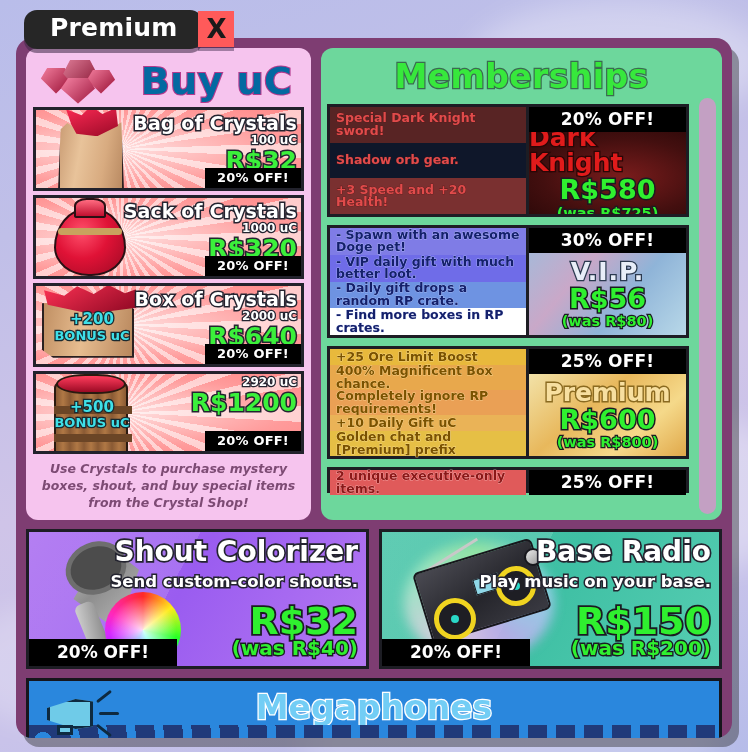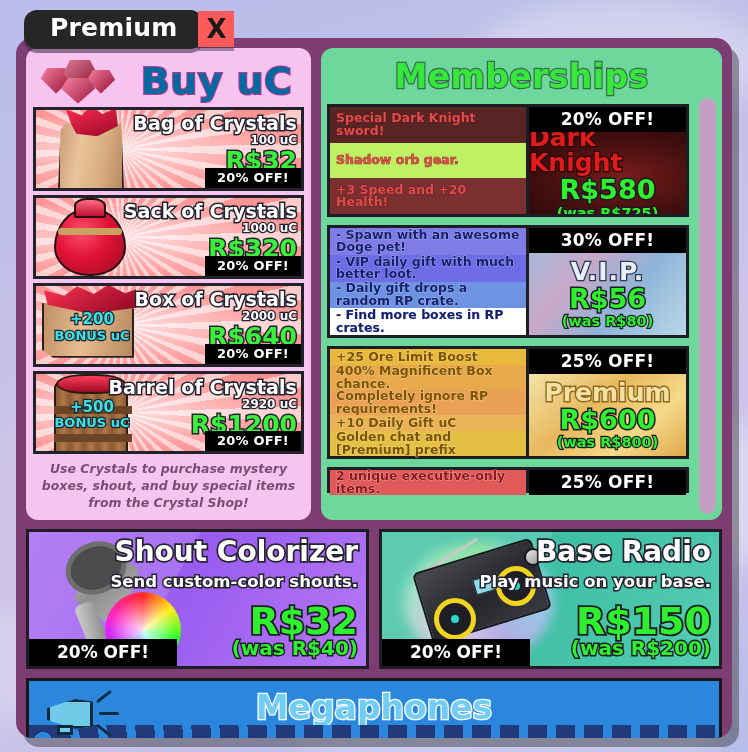--- a/index.html
+++ b/index.html
@@ -147,21 +147,21 @@
     justify-content: center; position: relative; overflow: hidden; }
   .memb-name { font-size: 25px; font-weight: bold; line-height: 1; z-index: 2; }
   .memb-price { font-size: 27px; font-weight: bold; color: #2ff02f;
     -webkit-text-stroke: 3px #1b1b22; paint-order: stroke fill; line-height: 1.1; z-index: 2; }
   .memb-was { font-size: 14.5px; font-weight: bold; color: #2ff02f;
     -webkit-text-stroke: 2.4px #1b1b22; paint-order: stroke fill; z-index: 2; }
 
   
   .dk .feat { color: #e04b4b; -webkit-text-stroke: .6px #5a1414; paint-order: stroke fill; }
   .dk .f0 { background: #4b2020; } .dk .f1 { background: #582424; }
-  .dk .f2 { background: #bef264; } .dk .f3 { background: #7a3030; } .dk .f4 { background: #8a3636; }
+  .dk .f2 { background: #0f172a; } .dk .f3 { background: #7a3030; } .dk .f4 { background: #8a3636; }
   .dk .memb-body { background: radial-gradient(ellipse at 60% 55%, #7a1c1c 0%, #430f0f 60%, #2a0808 100%); }
   .dk .memb-name { color: #e01b1b; -webkit-text-stroke: 2.6px #2a0606; paint-order: stroke fill; }
   
   .vip .feat { color: #14206b; -webkit-text-stroke: .5px #c9d4ff; paint-order: stroke fill; }
   .vip .f0 { background: #6f6ce8; } .vip .f1 { background: #7f7ce6; }
   .vip .f2 { background: #6e93e2; } .vip .f3 { background: #ffffff; }
   .vip .memb-body { background: linear-gradient(130deg,#a8b8d8 0%, #c9a8c8 30%, #8fb4d8 60%, #b8d8e8 100%); }
   .vip .memb-name { color: #e8eef8; -webkit-text-stroke: 2.6px #2b3a50; paint-order: stroke fill; letter-spacing: 1px; }
   
   .pr .feat { color: #7a5200; -webkit-text-stroke: .5px #ffe9b0; paint-order: stroke fill; }
@@ -327,21 +327,20 @@
         <div class="rays"></div>
         <div class="item-art">
           <div class="art-barrel"></div>
             <div class="art-barrel-top"></div>
         </div>
         <div class="bonus">
           <span>+500</span><br>
           <small>BONUS uC</small>
         </div>
         <div class="item-text">
-          <div class="item-name">Barrel of Crystals</div>
           <div class="item-amount">2920 uC</div>
           <div class="item-price">R$1200</div>
         </div>
         <div class="off-tag">20% OFF!</div>
       </div>
 
       <div id="buy-footer">Use Crystals to purchase mystery boxes, shout, and buy special items from the Crystal Shop!</div>
     </div>
 
     <div id="memb-panel">

